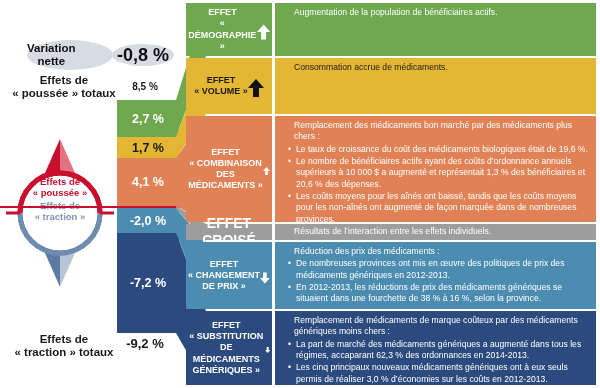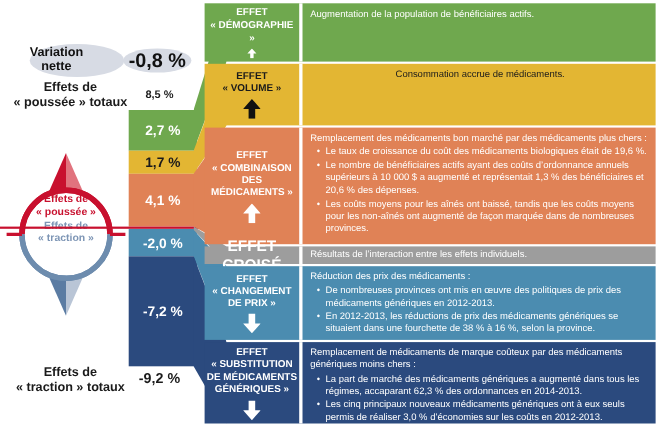--- a/index.html
+++ b/index.html
@@ -56,43 +56,43 @@
   .seg.dark-txt{color:#1b1b1b;}
   #zeroline{position:absolute;left:0;top:206px;width:196px;height:2px;background:#c8102e;}
 
   
   #funnel{position:absolute;left:176px;top:0;width:30px;height:388px;}
 
   
   .panel{position:absolute;left:186px;right:4px;display:flex;box-sizing:border-box;}
   .panel .effect{
     width:86px;flex:0 0 86px;
-    display:flex;flex-direction:column;align-items:center;justify-content:center;
+    display:flex;flex-direction:row;align-items:center;justify-content:center;
     text-align:center;font-weight:bold;font-size:9px;color:#ffffff;
     line-height:1.25;padding:3px 2px;box-sizing:border-box;
   }
   .panel .body{
     flex:1;
     border-left:3px solid #ffffff;
     padding:4px 5px 4px 7px;
     box-sizing:border-box;
     font-size:8.6px;line-height:1.32;color:#ffffff;
   }
   .arrow{display:block;margin-top:4px;}
-  .lead{display:block;margin:0 0 1px 0;}
+  .lead{display:block;margin:0 0 1px 12px;}
   ul.bullets{margin:0;padding:0 0 0 8px;list-style:none;}
   ul.bullets li{position:relative;padding-left:6px;margin:0 0 1px 0;}
   ul.bullets li:before{content:"\2022";position:absolute;left:-2px;top:0;}
 
   
   #panel-demo{top:3px;height:53px;background:#6fa84e;}
   #panel-demo .body{color:#ffffff;}
   #panel-volume{top:58px;height:56px;background:#e3b633;}
   #panel-volume .effect{color:#1b1b1b;}
-  #panel-volume .body{color:#1b1b1b;border-left-color:#ffffff;text-align:center;}
+  #panel-volume .body{color:#1b1b1b;border-left-color:#ffffff;}
   #panel-mix{top:116px;height:106px;background:#e08256;}
   #panel-cross{top:224px;height:16px;background:#9d9d9d;align-items:center;}
   #panel-cross .effect{font-size:14px;}
   #panel-cross .body{font-size:8.6px;padding-top:2px;padding-bottom:2px;display:flex;align-items:center;}
   #panel-price{top:242px;height:67px;background:#4b8cb0;}
   #panel-generic{top:311px;height:74px;background:#2b4a7e;}
 </style>
 </head>
 <body>
 

